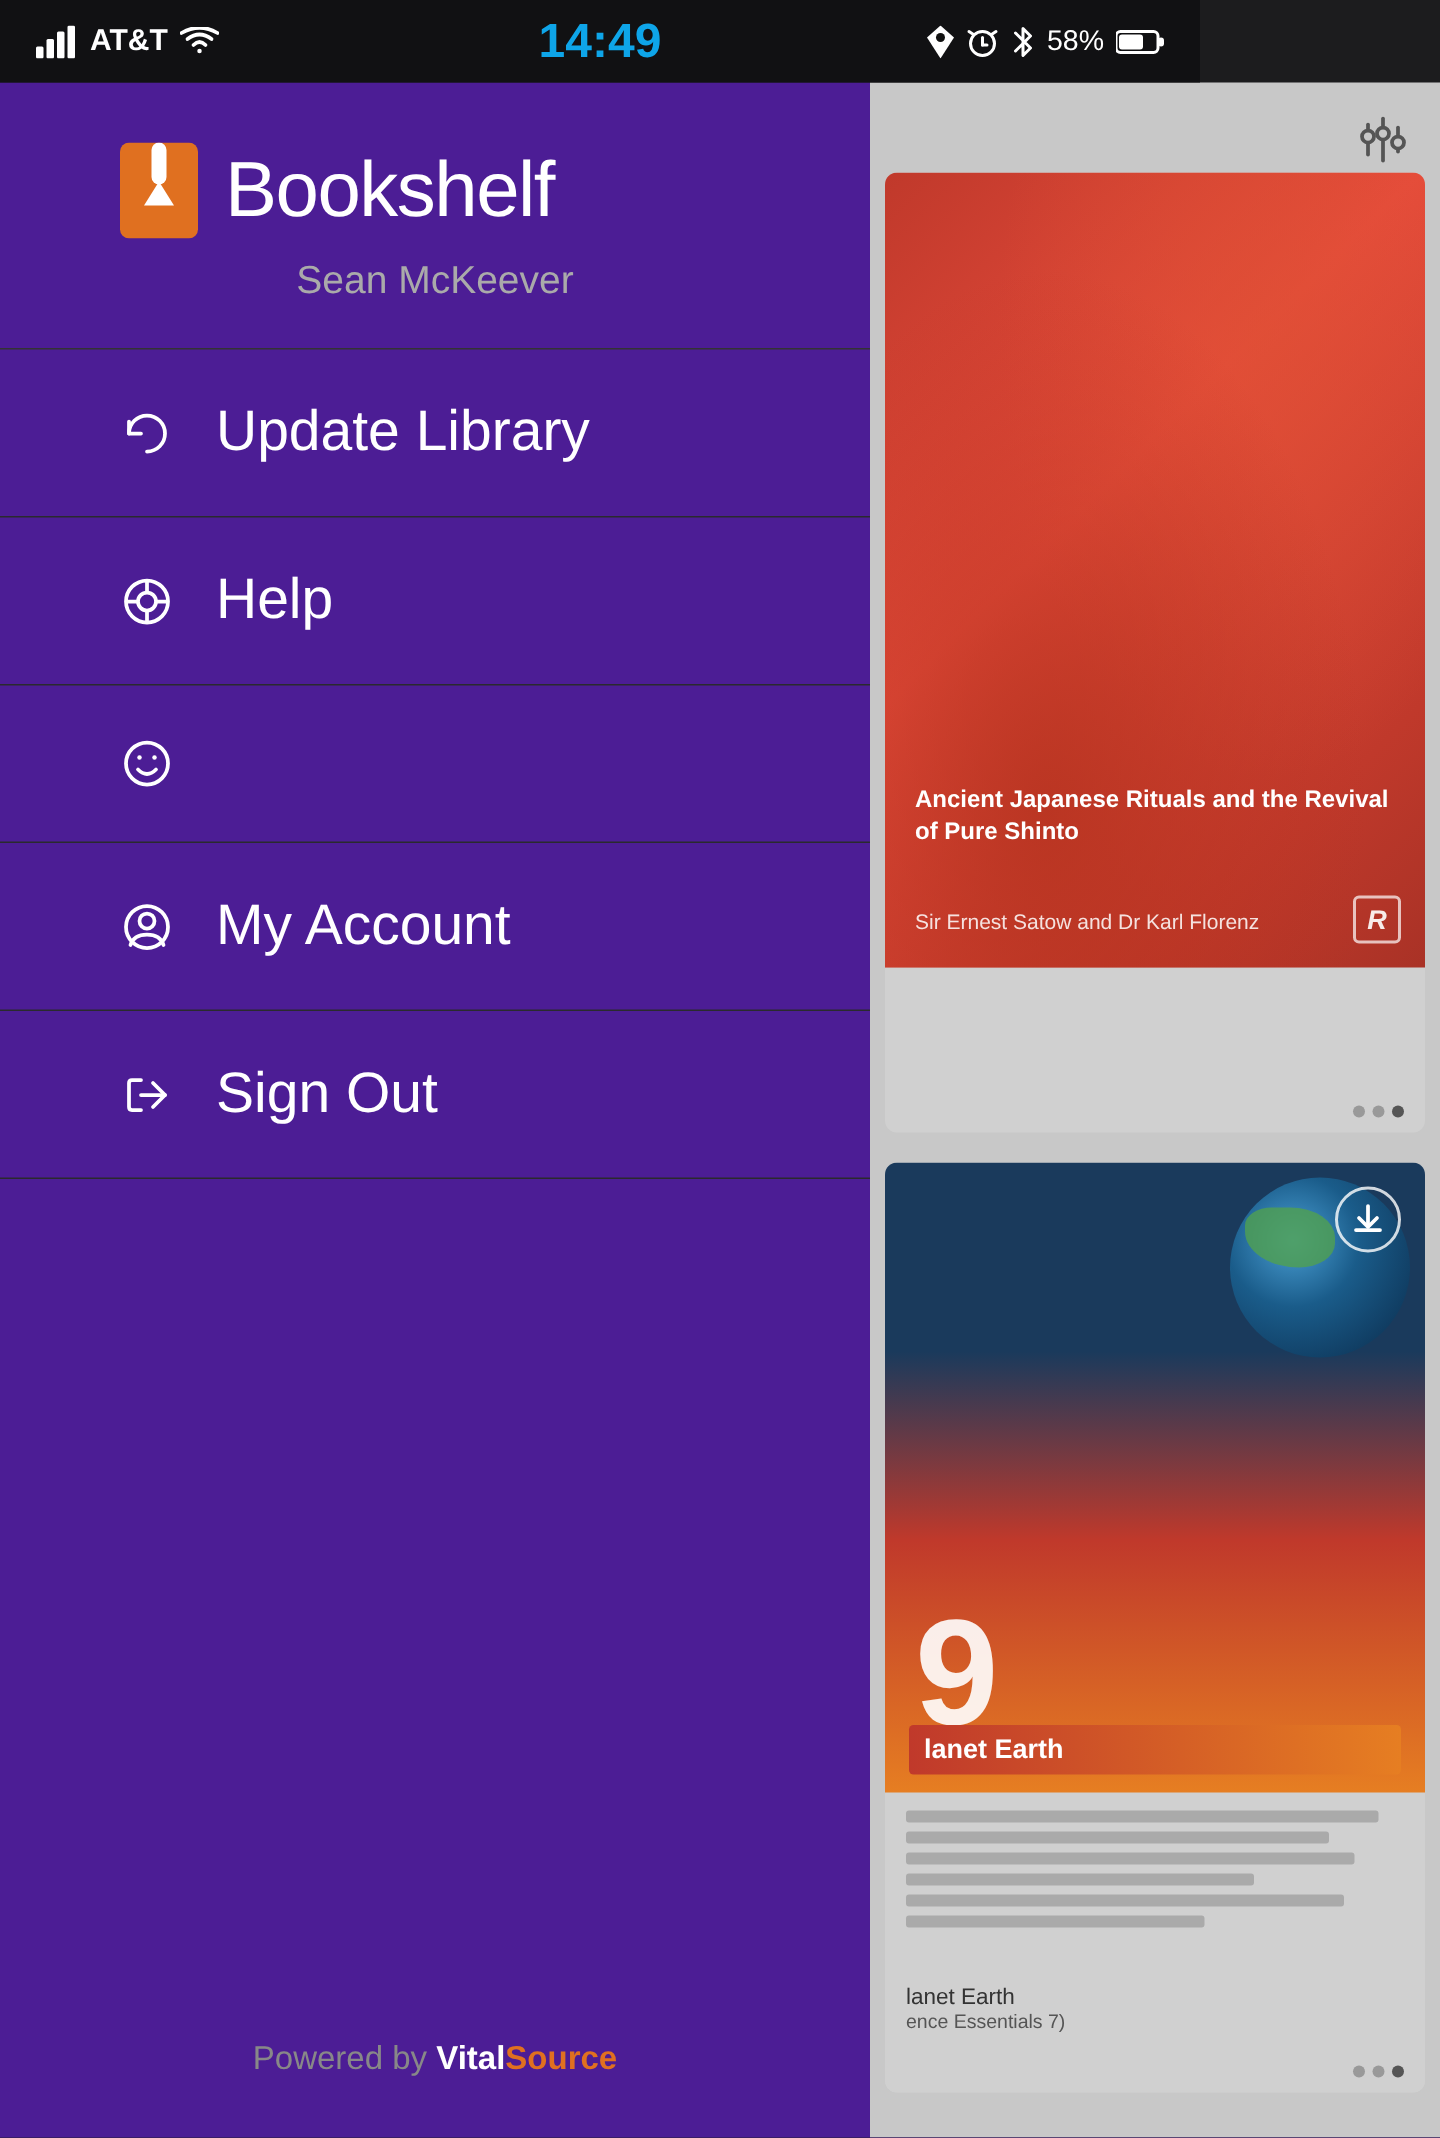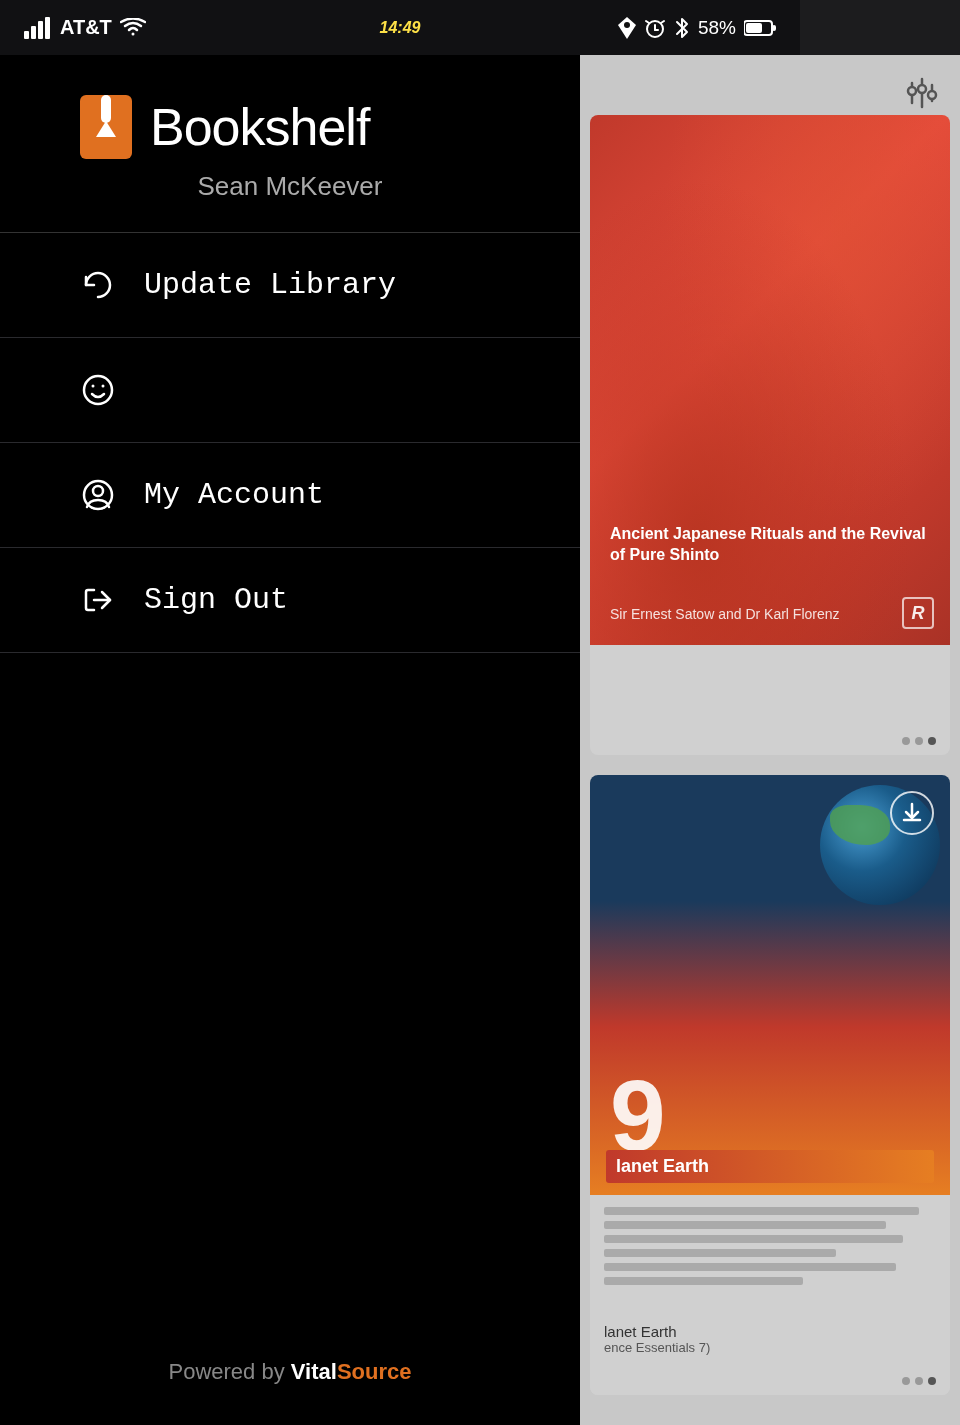--- a/index.html
+++ b/index.html
@@ -27,27 +27,26 @@
     }
     .status-left {
       display: flex;
       align-items: center;
       gap: 8px;
       color: white;
       font-size: 22px;
       font-weight: 600;
     }
     .status-center {
-      color: #fde047;
-      font-size: 16px;
+      color: #0ea5e9;
+      font-size: 32px;
       font-weight: 600;
       position: absolute;
       left: 50%;
       transform: translateX(-50%);
-      font-style: italic;
     }
     .status-right {
       display: flex;
       align-items: center;
       gap: 8px;
       color: white;
       font-size: 20px;
     }
 
     
@@ -55,21 +54,21 @@
       display: flex;
       width: 960px;
       height: 1370px;
       position: relative;
     }
 
     
     .drawer {
       width: 580px;
       height: 1370px;
-      background: #000000;
+      background: #4c1d95;
       display: flex;
       flex-direction: column;
       position: relative;
       z-index: 5;
     }
 
     
     .app-header {
       padding: 40px 80px 30px 80px;
       border-bottom: 1px solid #333;
@@ -102,23 +101,22 @@
     .menu-item {
       display: flex;
       align-items: center;
       gap: 28px;
       padding: 34px 80px;
       border-bottom: 1px solid #2a2a2e;
       cursor: pointer;
     }
     .menu-item-label {
       color: white;
-      font-size: 30px;
+      font-size: 38px;
       font-weight: 400;
-      font-family: Liberation Mono, monospace;
     }
     .menu-icon {
       width: 36px;
       height: 36px;
       color: white;
       display: flex;
       align-items: center;
       justify-content: center;
     }
     .menu-icon svg {
@@ -431,20 +429,33 @@
       <div class="menu-item">
         <div class="menu-icon">
           <svg viewBox="0 0 36 36" fill="none">
             <path d="M6 18 A12 12 0 1 1 18 30" stroke="white" stroke-width="2.5" stroke-linecap="round"></path>
             <polyline points="6,10 6,18 14,18" stroke="white" stroke-width="2.5" stroke-linecap="round" stroke-linejoin="round"></polyline>
           </svg>
         </div>
         <span class="menu-item-label">Update Library</span>
       </div>
 
+      <div class="menu-item">
+        <div class="menu-icon">
+          <svg viewBox="0 0 36 36" fill="none">
+            <circle cx="18" cy="18" r="14" stroke="white" stroke-width="2.5"></circle>
+            <circle cx="18" cy="18" r="6" stroke="white" stroke-width="2.5"></circle>
+            <line x1="18" y1="4" x2="18" y2="12" stroke="white" stroke-width="2.5"></line>
+            <line x1="18" y1="24" x2="18" y2="32" stroke="white" stroke-width="2.5"></line>
+            <line x1="4" y1="18" x2="12" y2="18" stroke="white" stroke-width="2.5"></line>
+            <line x1="24" y1="18" x2="32" y2="18" stroke="white" stroke-width="2.5"></line>
+          </svg>
+        </div>
+        <span class="menu-item-label">Help</span>
+      </div>
 
       <div class="menu-item">
         <div class="menu-icon">
           <svg viewBox="0 0 36 36" fill="none">
             <circle cx="18" cy="18" r="14" stroke="white" stroke-width="2.5"></circle>
             <circle cx="13" cy="14" r="1.5" fill="white"></circle>
             <circle cx="23" cy="14" r="1.5" fill="white"></circle>
             <path d="M12 22 Q18 28 24 22" stroke="white" stroke-width="2.5" fill="none" stroke-linecap="round"></path>
           </svg>
         </div>

